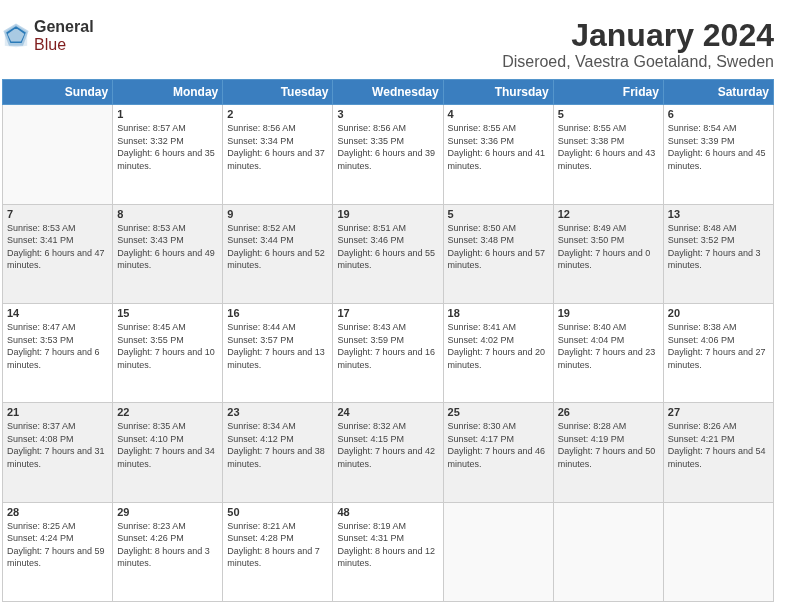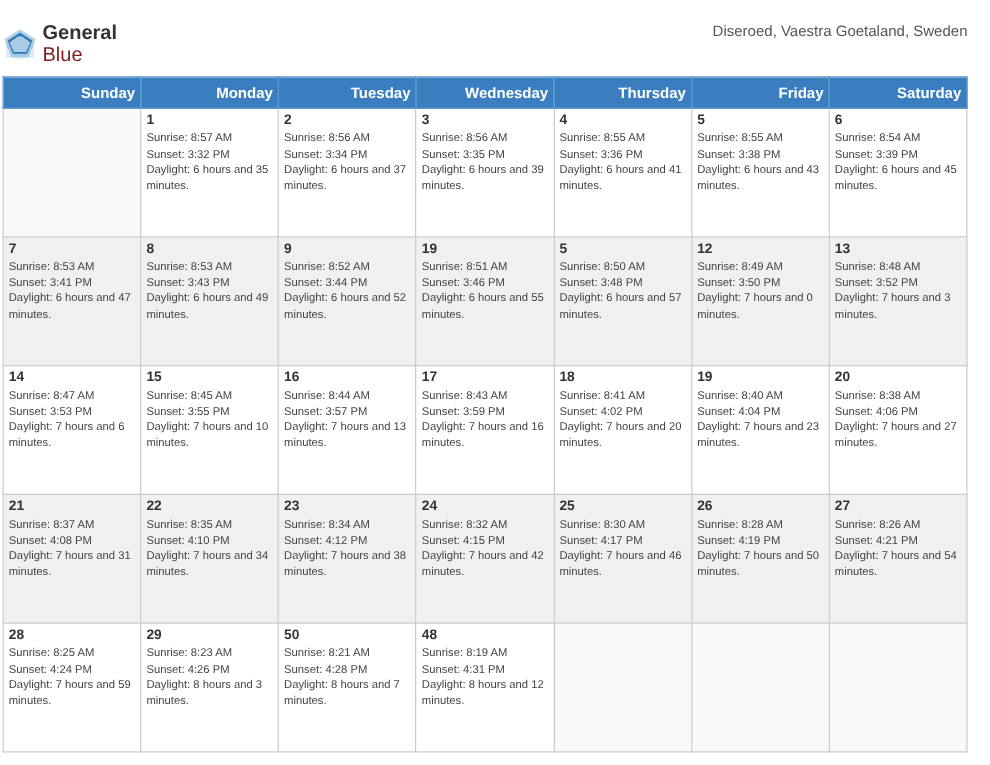--- a/index.html
+++ b/index.html
@@ -50,21 +50,21 @@
     .title-block {
       text-align: right;
     }
     .month-title {
       font-size: 32px;
       font-weight: bold;
       color: #333;
       line-height: 1.1;
     }
     .subtitle {
-      font-size: 12px;
+      font-size: 16px;
       color: #555;
     }
     .calendar {
       flex: 1;
       border: 1px solid #ccc;
       border-collapse: collapse;
       width: 100%;
       table-layout: fixed;
     }
     .calendar th {
@@ -113,20 +113,21 @@
         <polygon points="20,2 38,13 30,34 10,34 2,13" fill="#2a7ab8" opacity="0.3"></polygon>
         <polygon points="20,6 34,15 28,30 12,30 6,15" fill="#2a7ab8"></polygon>
         <polygon points="22,10 32,17 27,28 13,28 8,17 18,10" fill="#fff" opacity="0.6"></polygon>
       </svg>
       <div class="logo-text">
         <span class="logo-general">General</span>
         <span class="logo-blue">Blue</span>
       </div>
     </div>
     <div class="title-block">
+      <div class="month-title">January 2024</div>
       <div class="subtitle">Diseroed, Vaestra Goetaland, Sweden</div>
     </div>
   </div>
 
   <table class="calendar">
     <thead>
       <tr>
         <th>Sunday</th>
         <th>Monday</th>
         <th>Tuesday</th>

